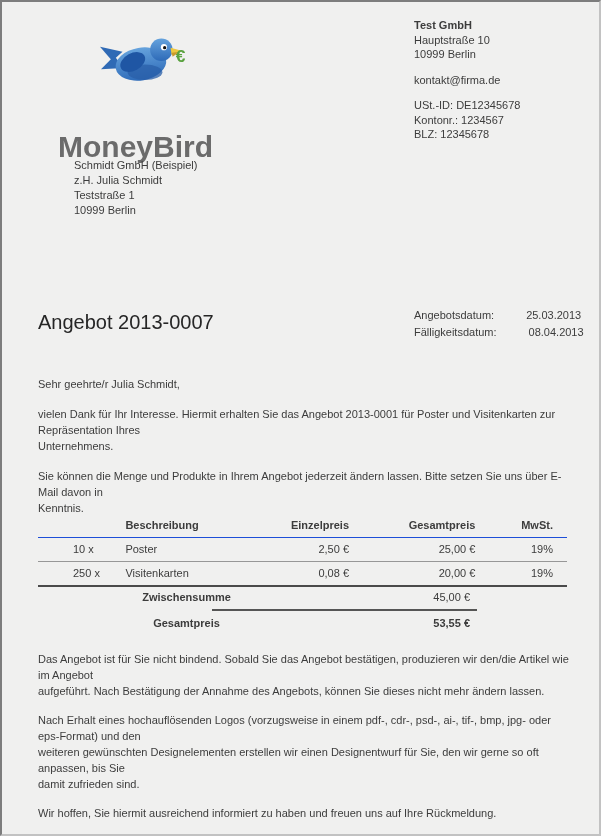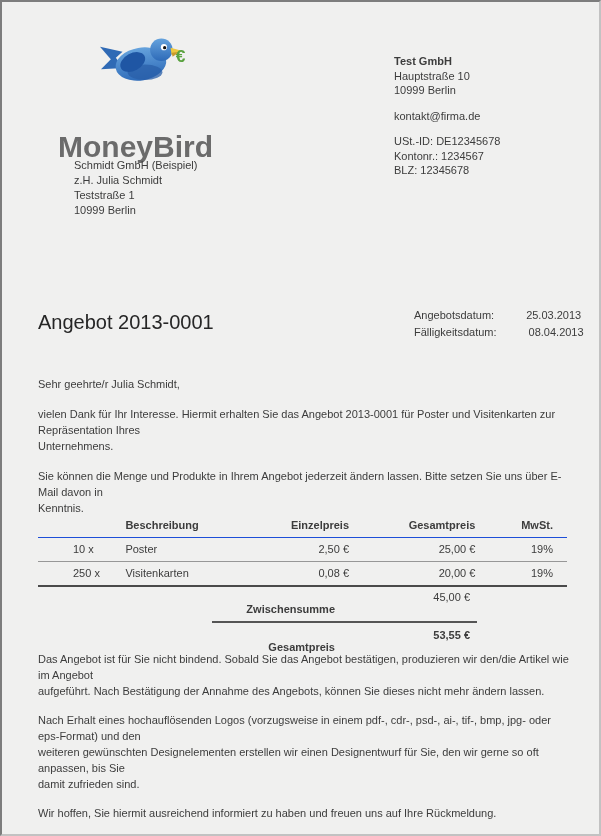--- a/index.html
+++ b/index.html
@@ -12,21 +12,21 @@
     border-color:#7d7d7d #c2c2c2 #c2c2c2 #7d7d7d;
   }
   
   .logo-block { position:absolute; left:54px; top:30px; width:175px; }
   .bird-svg { position:absolute; left:44px; top:6px; width:90px; height:50px; }
   .brand-text {
     position:absolute; left:2px; top:58px; width:170px;
     font-size:30px; font-weight:bold; color:#6b6b6b; letter-spacing:0;margin-top:40px;
   }
   
-  .sender-block { position:absolute; left:392px; top:16px; font-size:11px; line-height:14.5px;margin-top:36px; }
+  .sender-block { position:absolute; left:412px; top:16px; font-size:11px; line-height:14.5px; }
   .sender-block .name { font-weight:bold; }
   .gap-s { height:11px; }
   
   .recipient-block { position:absolute; left:72px; top:156px; font-size:11px; line-height:15px; }
   
   .doc-title { position:absolute; left:36px; top:309px; font-size:20px; font-weight:400; color:#262626; }
   .meta-block { position:absolute; left:412px; top:305px; width:153px; font-size:11px; }
   .meta-row { display:flex; justify-content:space-between; line-height:17px;gap:32px; }
   
   .intro-block { position:absolute; left:36px; top:374px; width:534px; font-size:11px; line-height:16px; }
@@ -36,21 +36,21 @@
   .t-row { display:flex; align-items:center; }
   .t-head { font-weight:bold; padding:5px 0 6px 0; border-bottom:1px solid #1d4ed8; }
   .t-data { padding:5px 0 6px 0; border-bottom:1px solid #979797; }
   .t-data.last { border-bottom:2px solid #4a4a4a; }
   .col-qty   { width:58px;  padding-left:2px;margin-left:33px; }
   .col-desc  { width:122px; }
   .col-unit  { width:117px; text-align:right; }
   .col-total { width:135px; text-align:right; }
   .col-vat   { width:97px;  text-align:right; padding-right:14px; }
   .totals-row { display:flex; padding:4px 0 3px 0; }
-  .tot-label { width:297px; text-align:right;margin-top:12px; }
+  .tot-label { width:297px; text-align:center; }
   .tot-value { width:135px; text-align:right; }
   .bold { font-weight:bold; }
   .totals-divider { margin:3px 0 0 174px; width:265px; border-top:2px solid #555555; }
   .grand-row { padding:6px 0 4px 0; }
   
   .outro-block { position:absolute; left:36px; top:650px; width:536px; font-size:11px; line-height:15.8px; }
   .outro-block .para-wide { white-space:pre-line; margin-bottom:14px; }
   .mb-lg { margin-bottom:18px; }
 </style>
 </head>
@@ -101,21 +101,21 @@
     <div>BLZ: 12345678</div>
   </div>
 
   <div class="recipient-block">
     <div>Schmidt GmbH (Beispiel)</div>
     <div>z.H. Julia Schmidt</div>
     <div>Teststraße 1</div>
     <div>10999 Berlin</div>
   </div>
 
-  <h1 class="doc-title">Angebot 2013-0001</h1>
+  <h1 class="doc-title">Angebot 2013-0007</h1>
   <div class="meta-block">
     <div class="meta-row">
       <span>Angebotsdatum:</span>
       <span>25.03.2013</span>
     </div>
     <div class="meta-row">
       <span>Fälligkeitsdatum:</span>
       <span>08.04.2013</span>
     </div>
   </div>

